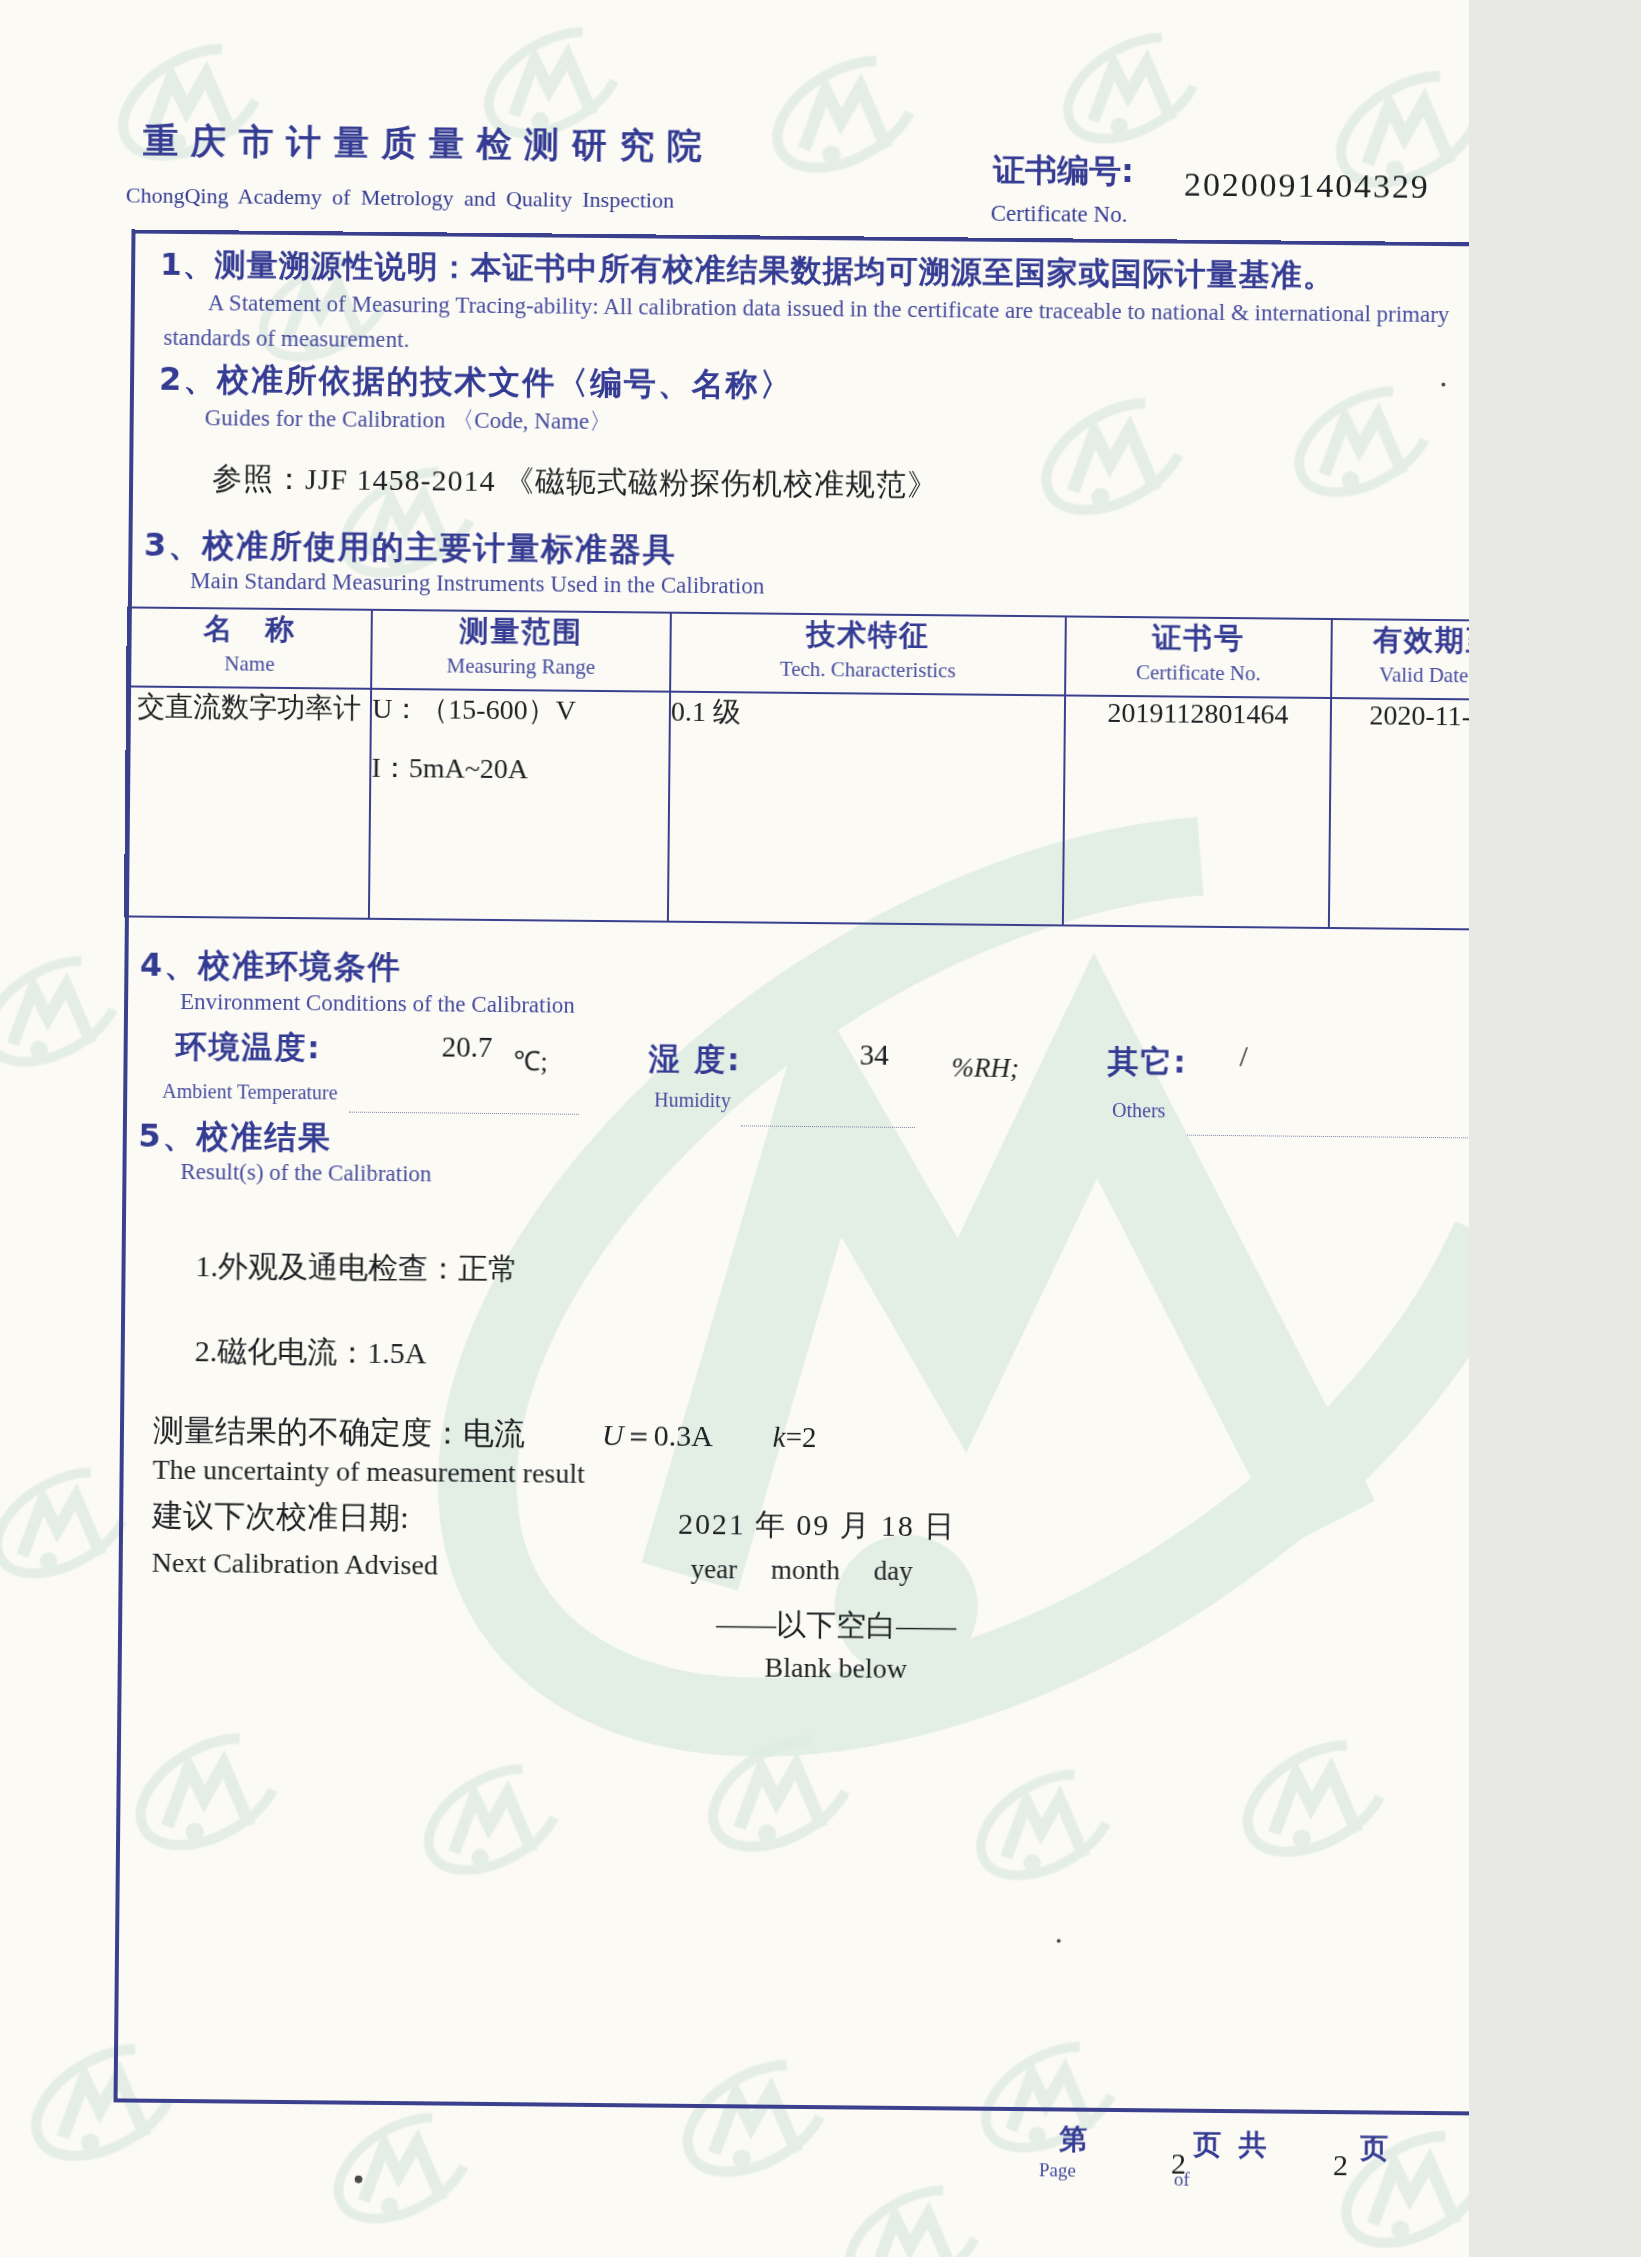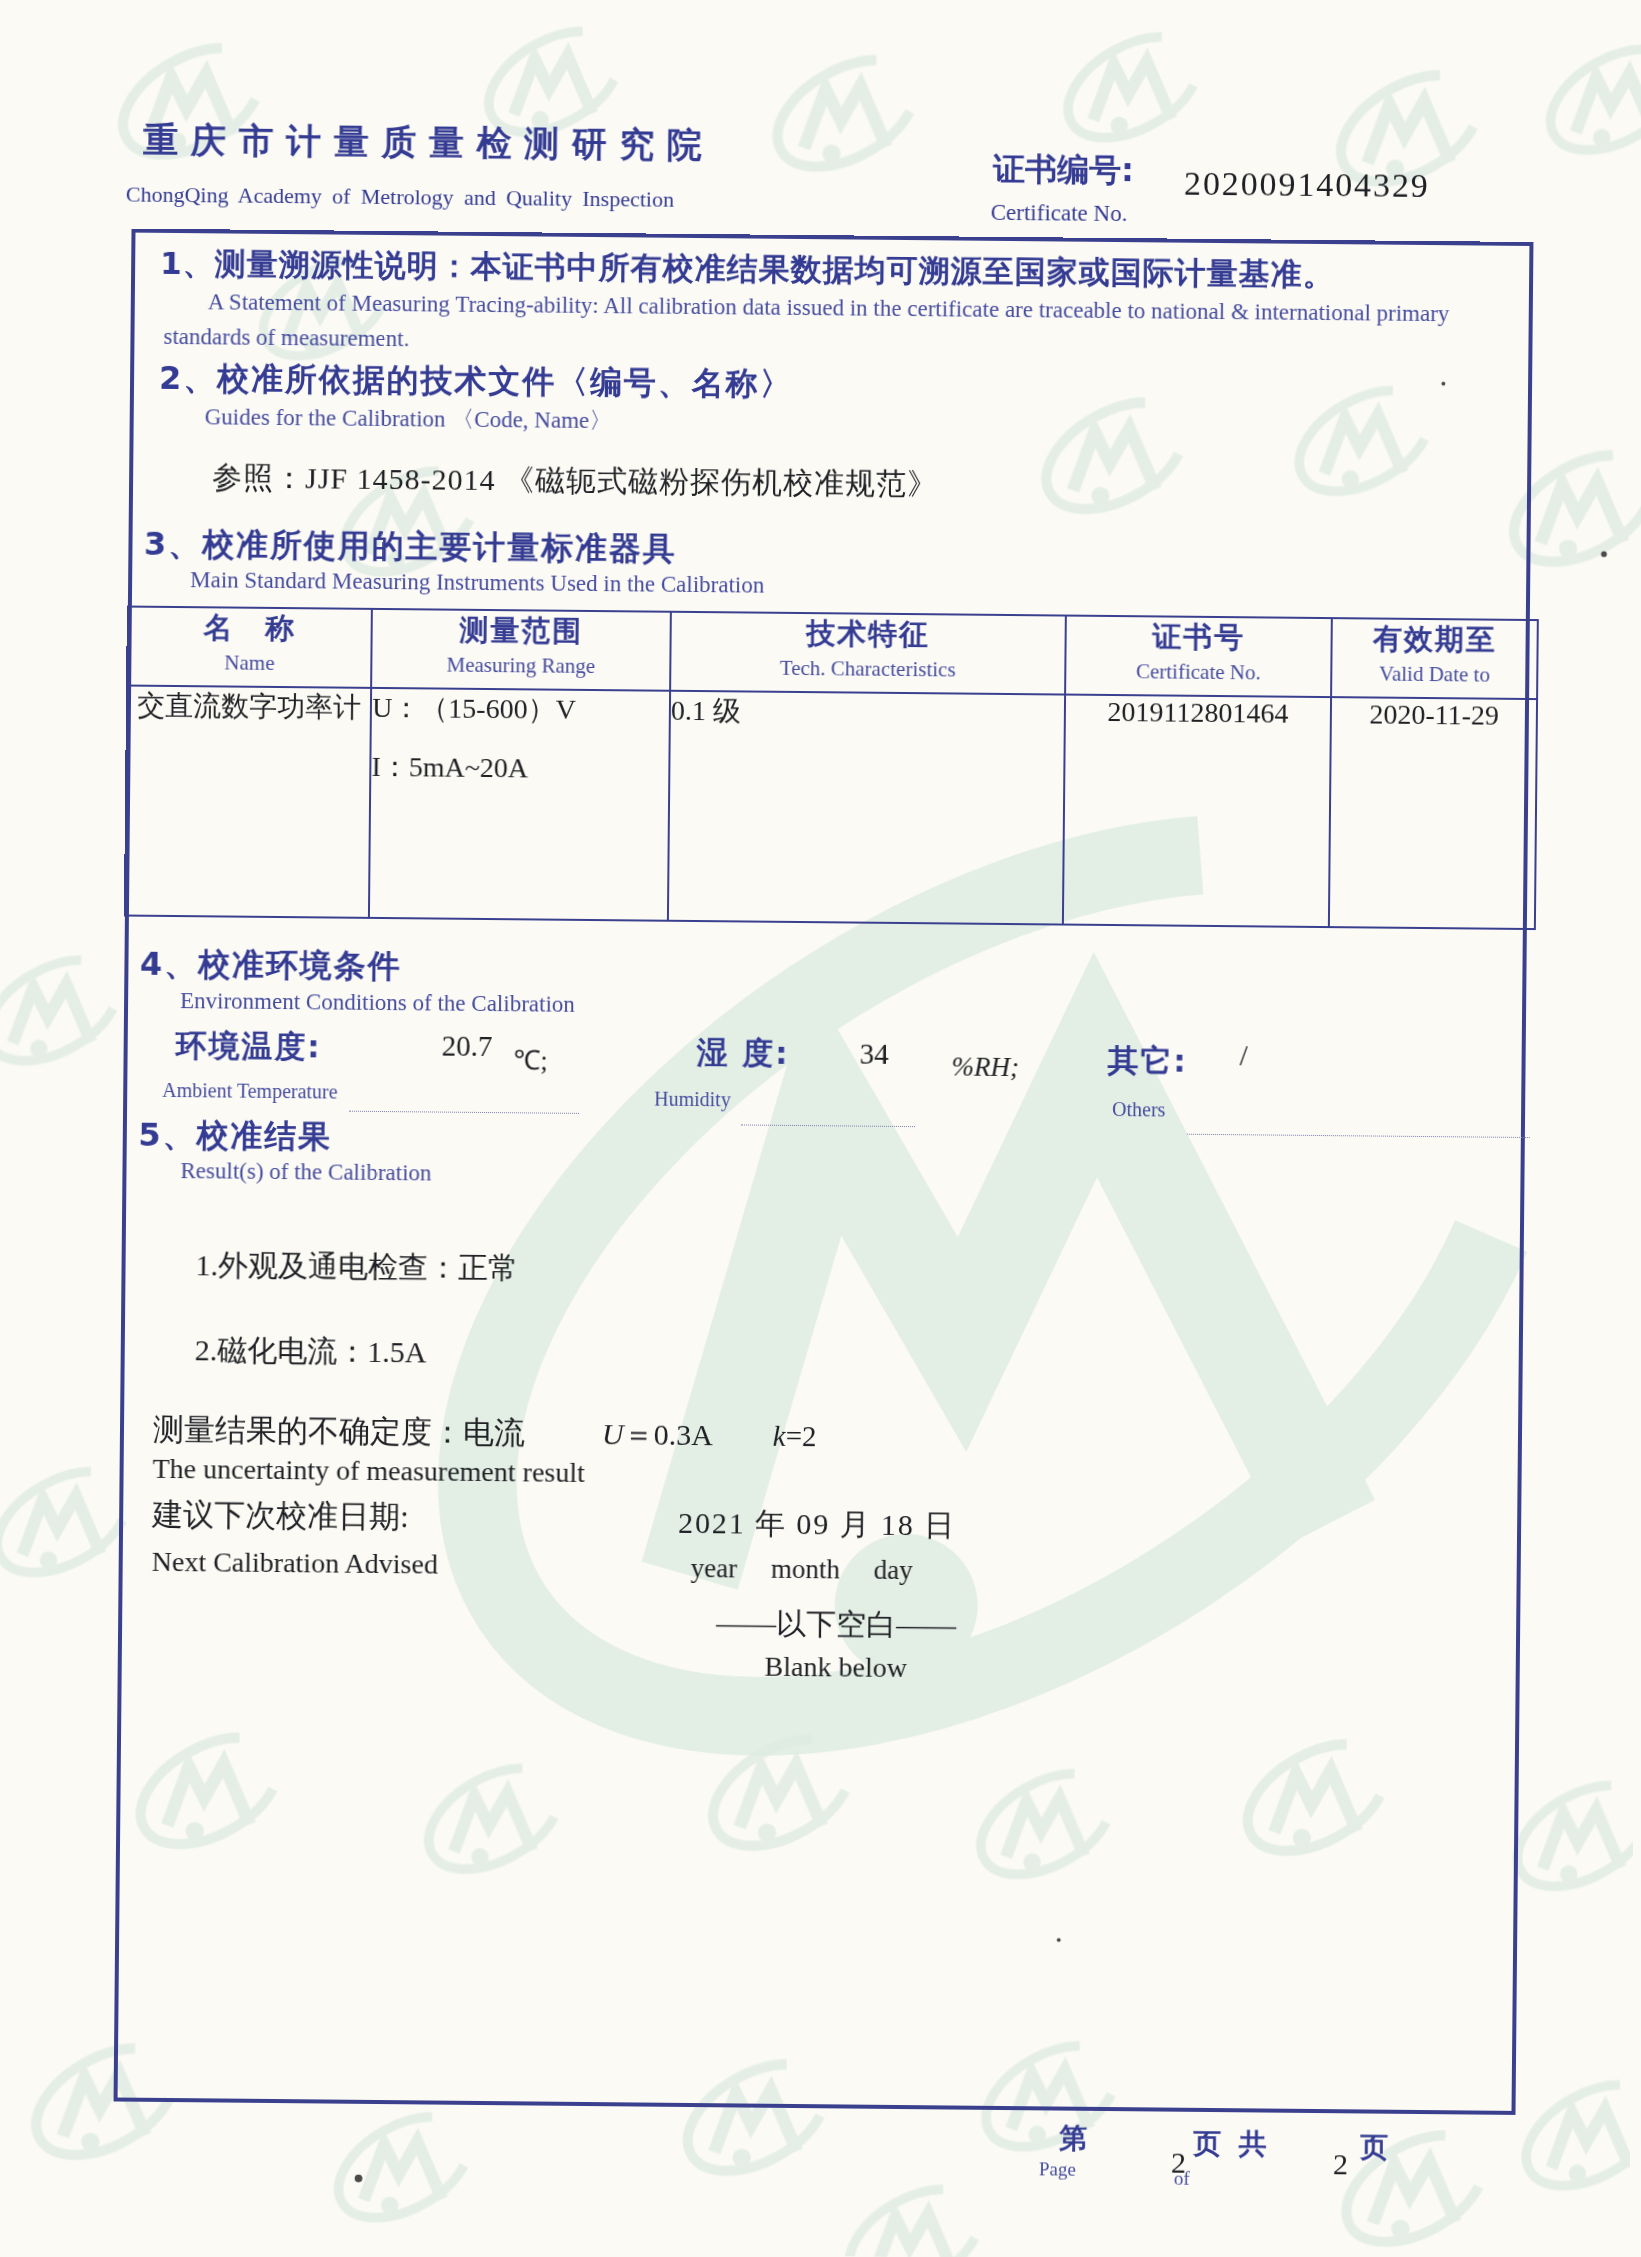--- a/index.html
+++ b/index.html
@@ -3,21 +3,21 @@
 <meta charset="utf-8">
 <style>
   :root{
     --blue:#343b92;
     --blue2:#464c9e;
     --ink:#1f2024;
     --border:#3a3f8e;
   }
   *{margin:0;padding:0;box-sizing:border-box;}
   body{width:1641px;height:2257px;overflow:hidden;background:#e8e8e4;}
-  .page{position:relative;width:1641px;height:2257px;background:#fbfaf5;overflow:hidden;
+  .page{position:relative;width:1469px;height:2257px;background:#fbfaf5;overflow:hidden;
         font-family:"Liberation Serif",serif;}
   .sheet{position:absolute;inset:0;transform:rotate(0.55deg);transform-origin:55% 45%;}
   .wm{position:absolute;left:0;top:0;}
 
   
   .org-cn{position:absolute;left:135px;top:124px;font-family:"DejaVu Sans",sans-serif;
           font-weight:700;font-size:35px;letter-spacing:12.6px;color:var(--blue);}
   .org-en{position:absolute;left:118px;top:189px;font-size:22px;color:var(--blue);
           font-family:"Liberation Serif",serif;word-spacing:4.8px;}
   .cert-label-cn{position:absolute;left:985px;top:147px;font-family:"DejaVu Sans",sans-serif;
@@ -207,21 +207,21 @@
       <div class="abs s4-title h-cn">4、校准环境条件</div>
       <div class="abs s4-en sub-en">Environment Conditions of the Calibration</div>
 
       <div class="abs env-row">
         <div class="env-label" style="left:48px;top:0;">环境温度:</div>
         <div class="env-en" style="left:35px;top:54px;">Ambient Temperature</div>
         <div class="env-val" style="left:314px;top:1.9px;">20.7</div>
         <div class="env-unit" style="left:386px;top:11.6px;">℃;</div>
         <div class="uline" style="left:222px;top:83px;width:230px;"></div>
 
-        <div class="env-label" style="left:521px;top:2px;margin-left:48px;">湿 度:</div>
+        <div class="env-label" style="left:521px;top:8px;">湿 度:</div>
         <div class="env-en" style="left:527px;top:58px;">Humidity</div>
         <div class="env-val" style="left:732px;top:5.8px;">34</div>
         <div class="env-unit" style="left:824px;top:19.3px;font-style:italic;">%RH;</div>
         <div class="uline" style="left:614px;top:93px;width:174px;"></div>
 
         <div class="env-label" style="left:980px;top:5.8px;">其它:</div>
         <div class="env-en" style="left:985px;top:64px;">Others</div>
         <div class="env-val" style="left:1112px;top:3.9px;">/</div>
         <div class="uline" style="left:1060px;top:98px;width:343px;"></div>
       </div>

